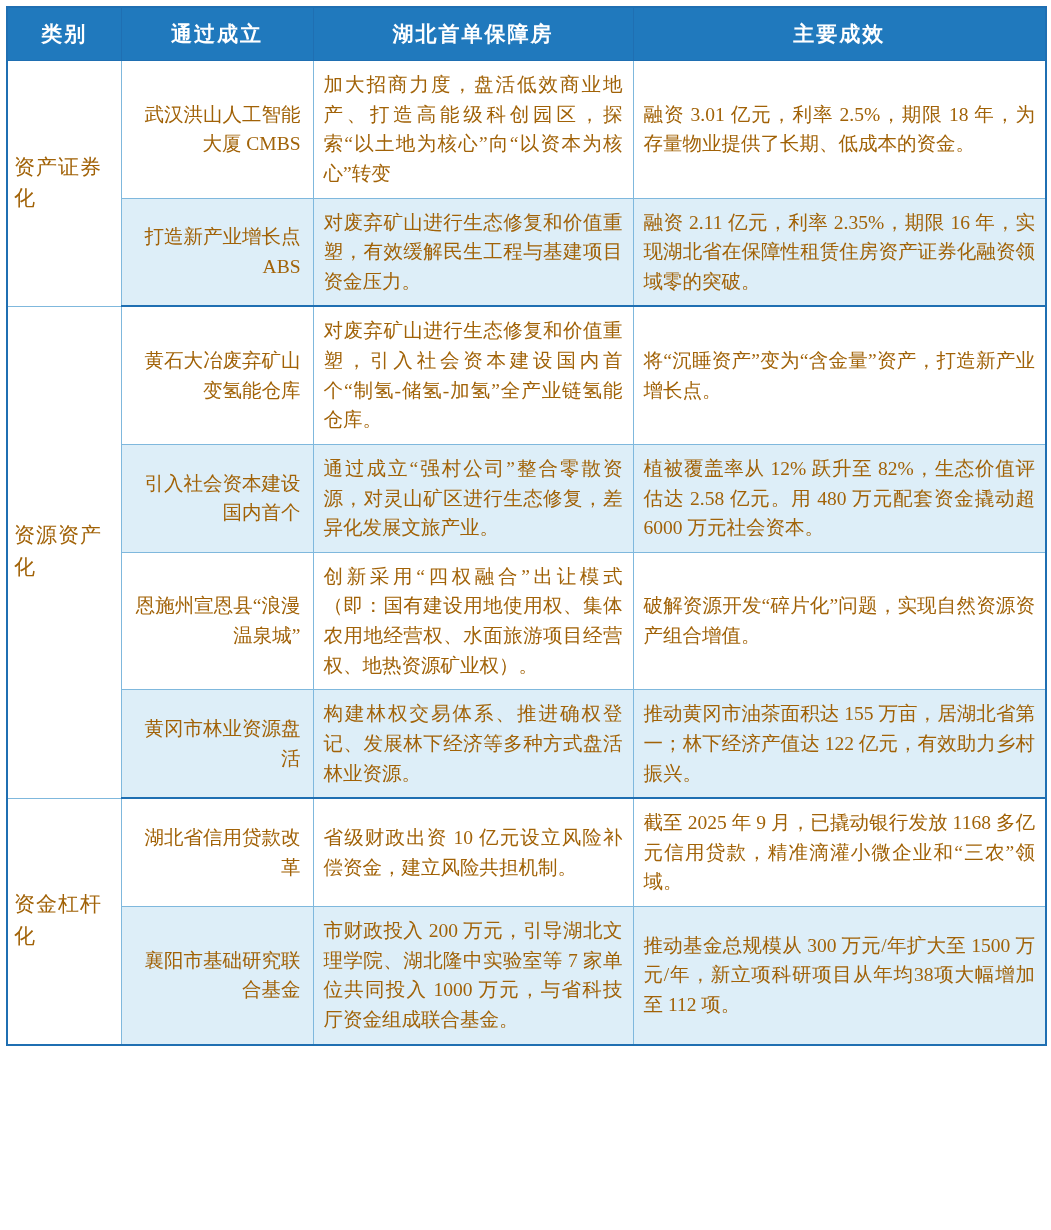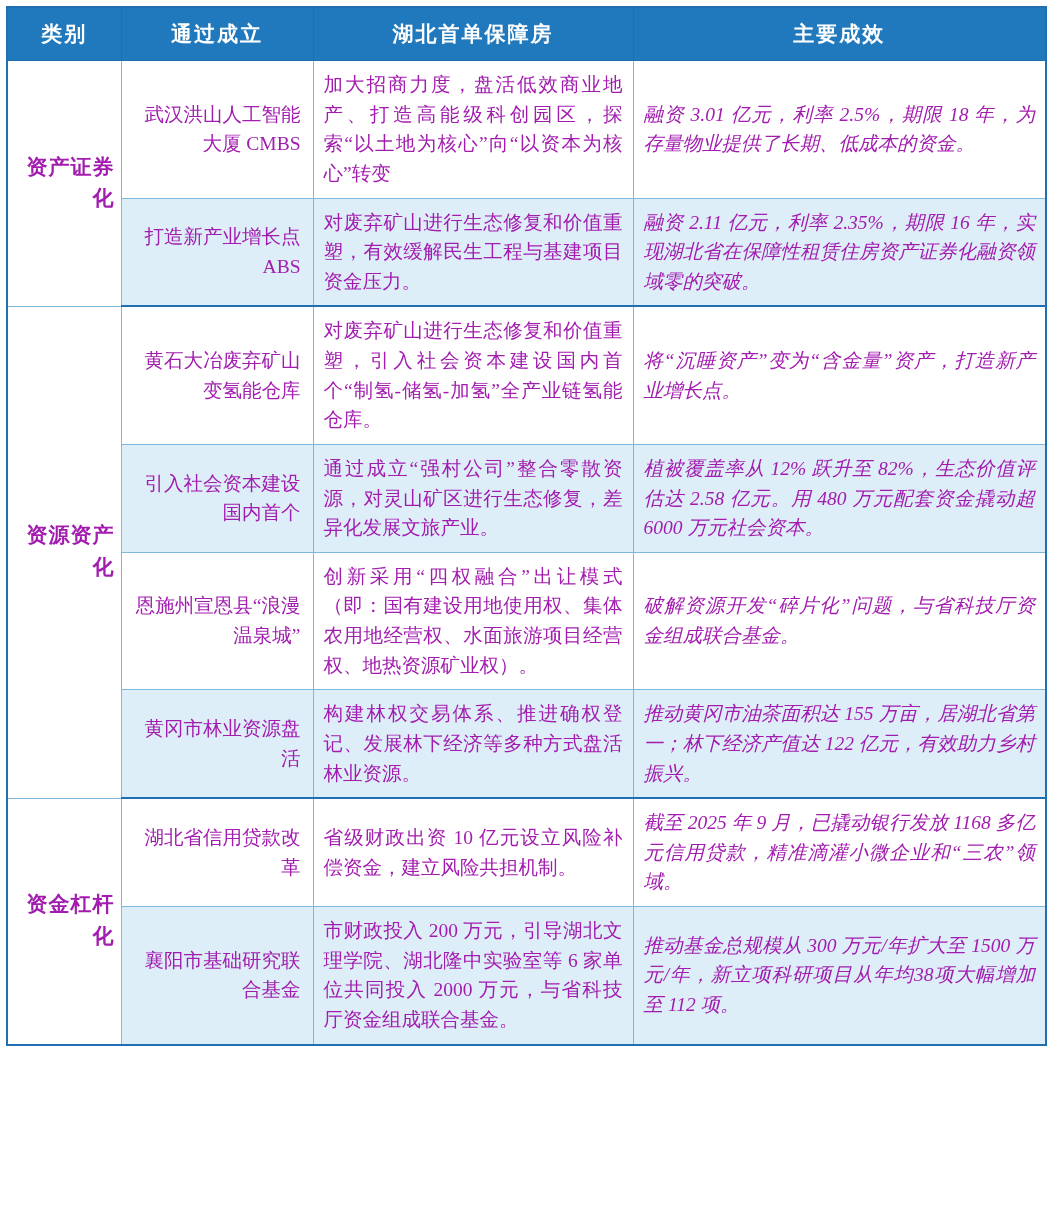--- a/index.html
+++ b/index.html
@@ -36,41 +36,40 @@
     font-size: 21px;
     letter-spacing: 2px;
     text-align: center;
     padding: 12px 4px;
     border: 1px solid #1f6fb2;
   }
   tbody td {
     border: 1px solid #7fb8dd;
     font-size: 19.5px;
     line-height: 1.52;
-    color: #a21caf;
+    color: #a16207;
     vertical-align: middle;
     padding: 9px 10px;
     text-align: justify;
     text-justify: inter-ideograph;
   }
   td.cat {
-    text-align: right;
-    font-weight: bold;
+    text-align: left;
+    font-weight: normal;
     font-size: 21px;
     letter-spacing: 1px;
     padding: 8px 6px;
     border-left: 2px solid #1f6fb2;
   }
   td.case {
     text-align: right;
     padding: 9px 12px;
   }
   td.last {
     border-right: 2px solid #1f6fb2;
-    font-style: italic;
   }
   tr.shade td {
     background: #ddeef8;
   }
   tr.plain td {
     background: #ffffff;
   }
   .group-end td {
     border-bottom: 2px solid #1f6fb2;
   }
@@ -118,35 +117,35 @@
         <td class="result last">将“沉睡资产”变为“含金量”资产，打造新产业增长点。</td>
       </tr>
       <tr class="shade">
         <td class="case">引入社会资本建设国内首个</td>
         <td class="practice">通过成立“强村公司”整合零散资源，对灵山矿区进行生态修复，差异化发展文旅产业。</td>
         <td class="result last">植被覆盖率从 12% 跃升至 82%，生态价值评估达 2.58 亿元。用 480 万元配套资金撬动超 6000 万元社会资本。</td>
       </tr>
       <tr class="plain">
         <td class="case">恩施州宣恩县“浪漫温泉城”</td>
         <td class="practice">创新采用“四权融合”出让模式（即：国有建设用地使用权、集体农用地经营权、水面旅游项目经营权、地热资源矿业权）。</td>
-        <td class="result last">破解资源开发“碎片化”问题，与省科技厅资金组成联合基金。</td>
+        <td class="result last">破解资源开发“碎片化”问题，实现自然资源资产组合增值。</td>
       </tr>
       <tr class="shade group-end">
         <td class="case">黄冈市林业资源盘活</td>
         <td class="practice">构建林权交易体系、推进确权登记、发展林下经济等多种方式盘活林业资源。</td>
         <td class="result last">推动黄冈市油茶面积达 155 万亩，居湖北省第一；林下经济产值达 122 亿元，有效助力乡村振兴。</td>
       </tr>
 
       <tr class="plain">
         <td class="cat" rowspan="2">资金杠杆化</td>
         <td class="case">湖北省信用贷款改革</td>
         <td class="practice">省级财政出资 10 亿元设立风险补偿资金，建立风险共担机制。</td>
         <td class="result last">截至 2025 年 9 月，已撬动银行发放 1168 多亿元信用贷款，精准滴灌小微企业和“三农”领域。</td>
       </tr>
       <tr class="shade">
         <td class="case">襄阳市基础研究联合基金</td>
-        <td class="practice">市财政投入 200 万元，引导湖北文理学院、湖北隆中实验室等 6 家单位共同投入 2000 万元，与省科技厅资金组成联合基金。</td>
+        <td class="practice">市财政投入 200 万元，引导湖北文理学院、湖北隆中实验室等 7 家单位共同投入 1000 万元，与省科技厅资金组成联合基金。</td>
         <td class="result last">推动基金总规模从 300 万元/年扩大至 1500 万元/年，新立项科研项目从年均38项大幅增加至 112 项。</td>
       </tr>
 
     </tbody>
   </table>
 </div>
 
 </body></html>

